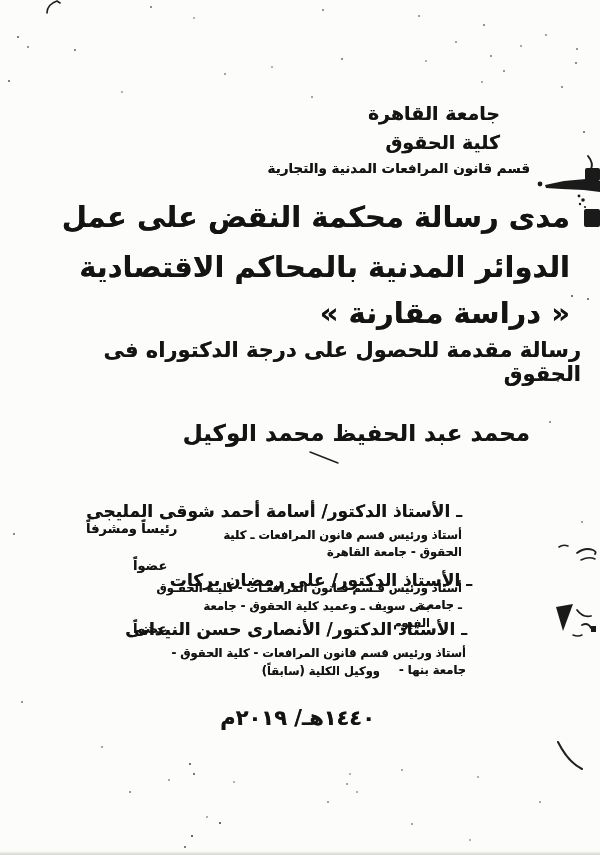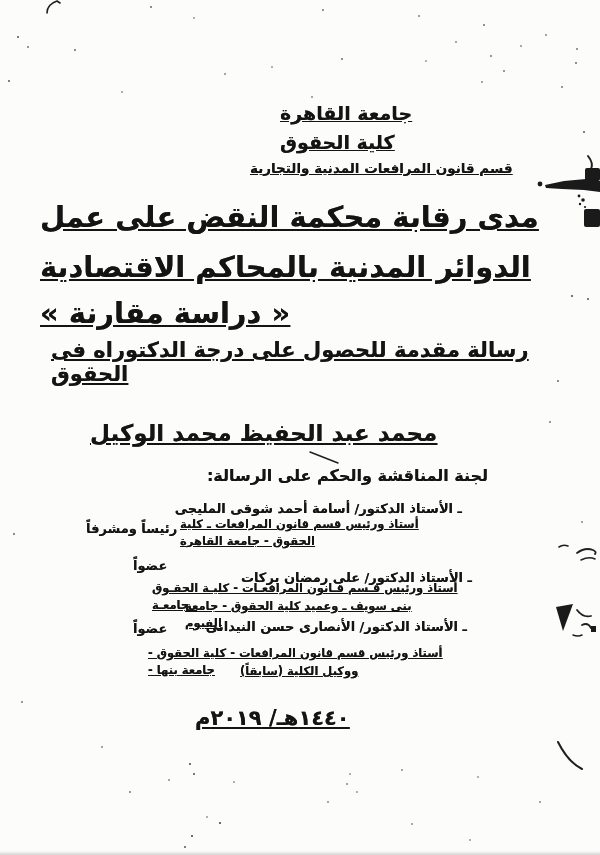--- a/index.html
+++ b/index.html
@@ -14,30 +14,30 @@
     direction:rtl;
   }
   .t{
     position:absolute;
     font-weight:bold;
     color:#141414;
     text-shadow:0 0 0.6px rgba(10,10,10,0.7);
     white-space:nowrap;
     direction:rtl;
   }
-  .center{text-align:left;white-space:normal;text-decoration:underline;}
+  .center{text-align:right;white-space:normal;}
   .header-line{font-size:19px;letter-spacing:0;}
   .dept{font-size:13.5px;}
   .title-big{font-size:29px;}
   .title-sub{font-size:29px;}
   .statement{font-size:21px;margin-left:11px;}
   .by{font-size:16px;}
   .researcher{font-size:23px;}
   .cmte-head{font-size:16px;}
-  .member-name{font-size:13px;}
+  .member-name{font-size:17px;}
   .member-role{font-size:13px;}
   .member-sub{font-size:11.5px;line-height:1.45;}
   .date-line{font-size:21px;}
   .art{position:absolute;pointer-events:none;}
   .ink{fill:#1a1a1a;stroke:none;}
   .stroke{fill:none;stroke:#1f1f1f;stroke-linecap:round;}
   .speckles{
     position:absolute;top:0;left:0;width:2px;height:2px;border-radius:50%;
     background:transparent;
     box-shadow:
@@ -108,36 +108,35 @@
   <svg class="art" style="left:306px;top:449px;" width="38" height="18" viewBox="0 0 38 18">
     <path class="stroke" stroke-width="1.4" d="M4,3 L32,14"></path>
   </svg>
 
   <div class="t center header-line" style="left:280px;width:220px;top:102px;">جامعة القاهرة</div>
 
   <div class="t center header-line" style="left:280px;width:220px;top:131px;">كلية الحقوق</div>
 
   <div class="t center dept" style="left:250px;width:280px;top:160px;">قسم قانون المرافعات المدنية والتجارية</div>
 
-  <div class="t center title-big" style="left:40px;width:530px;top:200px;">مدى رقابة محكمة النقض على عمل</div>
+  <div class="t center title-big" style="left:40px;width:530px;top:200px;">مدى رسالة محكمة النقض على عمل</div>
 
   <div class="t center title-big" style="left:40px;width:530px;top:250px;">الدوائر المدنية بالمحاكم الاقتصادية</div>
 
   <div class="t center title-sub" style="left:40px;width:530px;top:296px;">« دراسة مقارنة »</div>
 
   <div class="t center statement" style="left:40px;width:530px;top:338px;">رسالة مقدمة للحصول على درجة الدكتوراه فى الحقوق</div>
 
 
   <div class="t center researcher" style="left:90px;width:440px;top:420px;">محمد عبد الحفيظ محمد الوكيل</div>
 
-  <div class="t cmte-head" style="right:112px;top:466px;">لجنة المناقشة والحكم على الرسالة:</div>
 
   <div class="t member-name" style="right:138px;top:501px;">ـ الأستاذ الدكتور/ أسامة أحمد شوقى المليجى</div>
   <div class="t member-role" style="left:86px;top:521px;">رئيساً ومشرفاً</div>
-  <div class="t center member-sub" style="left:180px;width:282px;top:516px;">أستاذ ورئيس قسم قانون المرافعات ـ كلية الحقوق - جامعة القاهرة</div>
+  <div class="t center member-sub" style="left:180px;width:282px;top:527px;">أستاذ ورئيس قسم قانون المرافعات ـ كلية الحقوق - جامعة القاهرة</div>
 
   <div class="t member-name" style="right:128px;top:555px;margin-top:15px;">ـ الأستاذ الدكتور/ على رمضان بركات</div>
   <div class="t member-role" style="left:133px;top:558px;">عضواً</div>
   <div class="t center member-sub" style="left:152px;width:310px;top:580px;">أستاذ ورئيس قـسم قـانون المرافعـات - كليـة الحقـوق ـ جامعـة</div>
   <div class="t center member-sub" style="left:185px;width:245px;top:598px;">بنى سويف ـ وعميد كلية الحقوق - جامعة الفيوم</div>
 
   <div class="t member-name" style="right:133px;top:619px;">ـ الأستاذ الدكتور/ الأنصارى حسن النيدانى</div>
   <div class="t member-role" style="left:133px;top:621px;">عضواً</div>
   <div class="t center member-sub" style="left:148px;width:318px;top:645px;">أستاذ ورئيس قسم قانون المرافعات - كلية الحقوق - جامعة بنها -</div>
   <div class="t center member-sub" style="left:240px;width:140px;top:663px;">ووكيل الكلية (سابقاً)</div>

